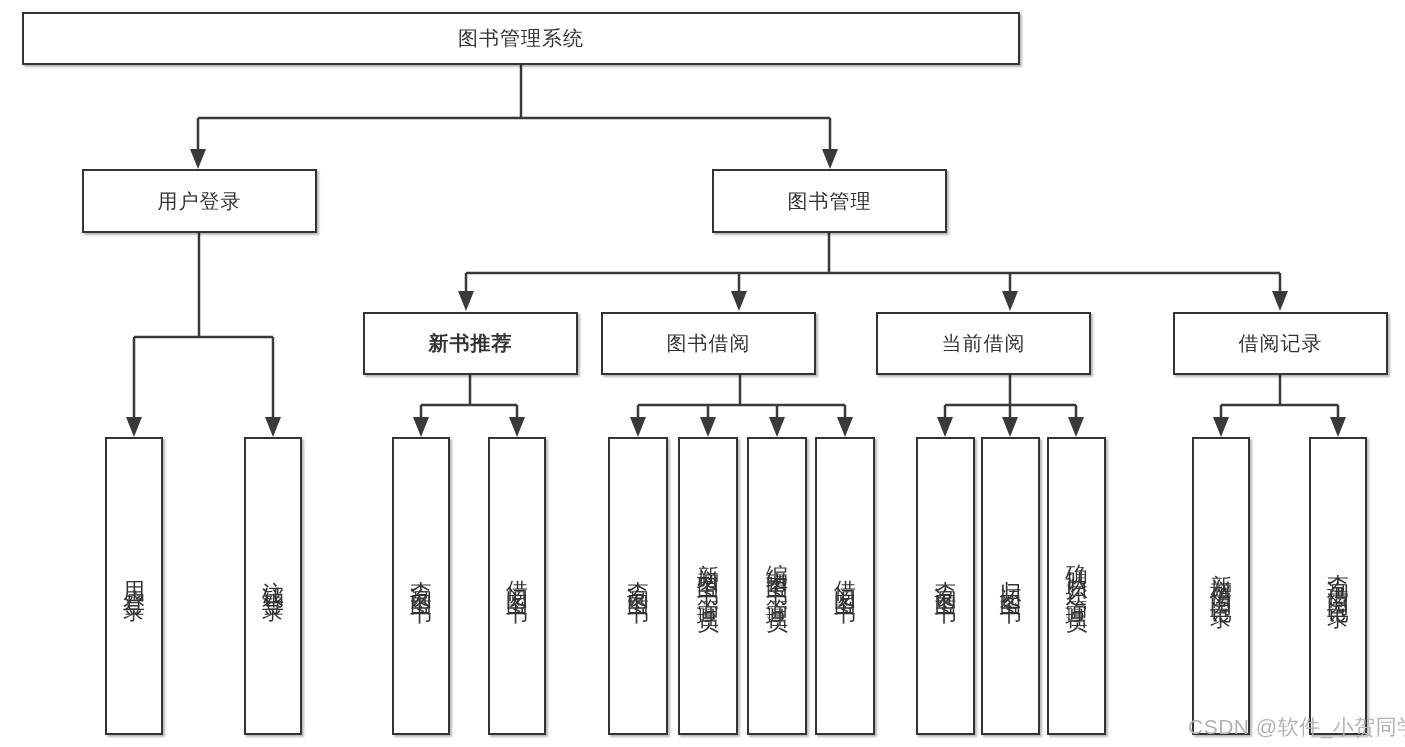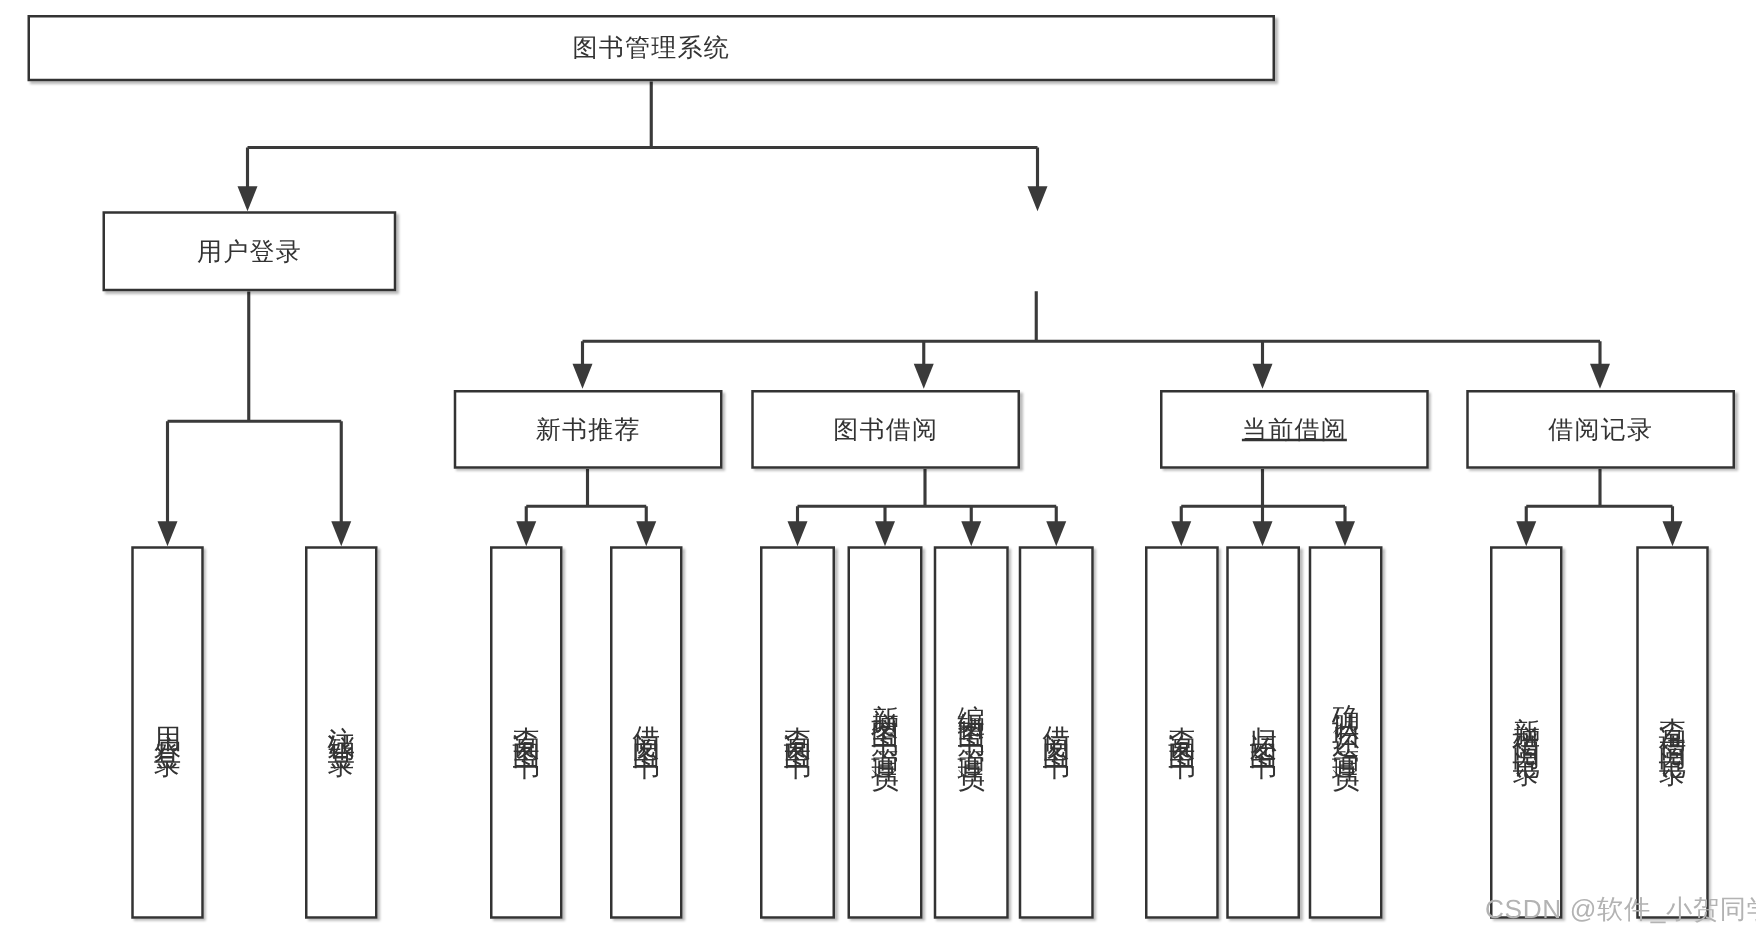--- a/index.html
+++ b/index.html
@@ -66,24 +66,25 @@
       <polygon points="1002,417 1018,417 1010,437"></polygon>
       <polygon points="1068,417 1084,417 1076,437"></polygon>
       <polygon points="1213,417 1229,417 1221,437"></polygon>
       <polygon points="1330,417 1346,417 1338,437"></polygon>
     </g>
   </svg>
 
   <div class="node hbox" style="left:22px;top:12px;width:998px;height:53px;">图书管理系统</div>
 
   <div class="node hbox" style="left:82px;top:169px;width:235px;height:64px;">用户登录</div>
+  <div class="node hbox" style="left:712px;top:169px;width:235px;height:64px;">图书管理</div>
 
-  <div class="node hbox" style="left:363px;top:312px;width:215px;height:63px;">新书推荐</div>
+  <div class="node hbox" style="left:363px;top:312px;width:215px;height:63px;font-weight:bold;">新书推荐</div>
   <div class="node hbox" style="left:601px;top:312px;width:215px;height:63px;">图书借阅</div>
-  <div class="node hbox" style="left:928px;top:312px;width:215px;height:63px;text-decoration:underline;">当前借阅</div>
+  <div class="node hbox" style="left:876px;top:312px;width:215px;height:63px;">当前借阅</div>
   <div class="node hbox" style="left:1173px;top:312px;width:215px;height:63px;text-align:center;">借阅记录</div>
 
   <div class="node vbox" style="left:105px;top:437px;width:58px;height:298px;">
     <span class="vtext">用户登录</span>
   </div>
   <div class="node vbox" style="left:244px;top:437px;width:58px;height:298px;">
     <span class="vtext">注销登录</span>
   </div>
 
   <div class="node vbox" style="left:392px;top:437px;width:58px;height:298px;">

